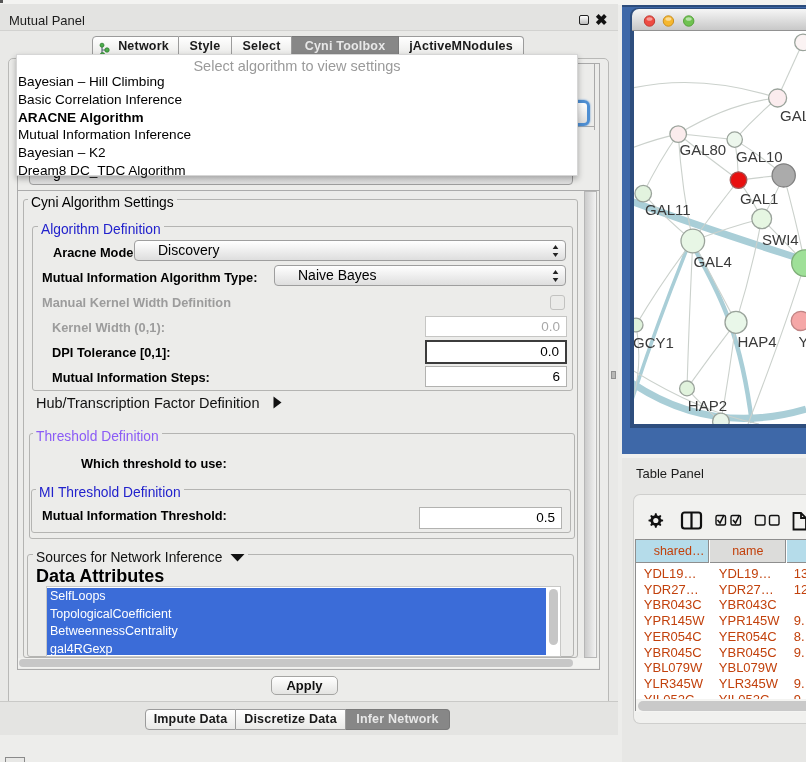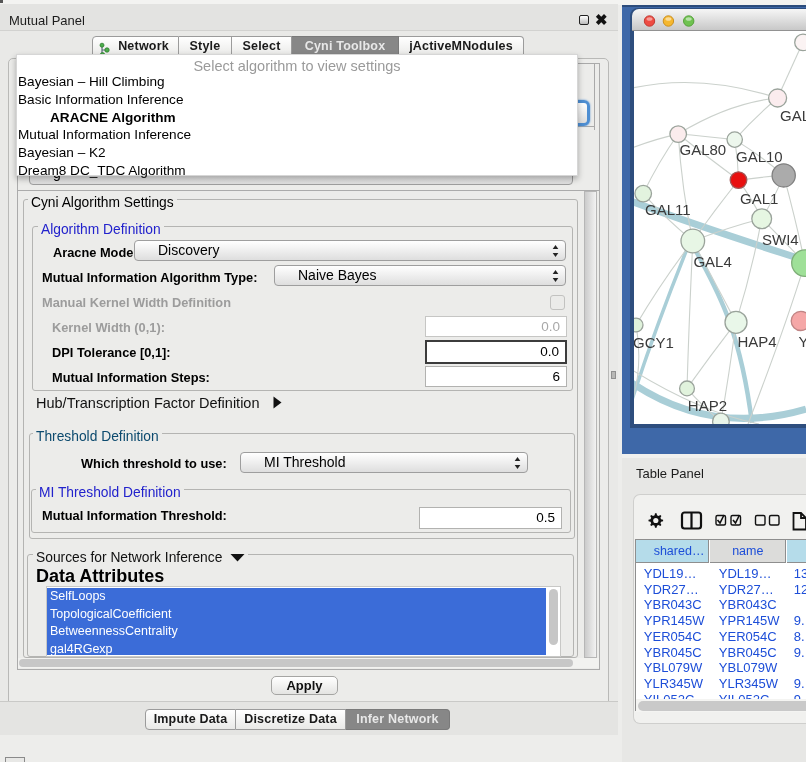--- a/index.html
+++ b/index.html
@@ -113,28 +113,22 @@
       <div class="tf" style="left:425px;top:340px;width:142px;height:24px;border:2px solid #3c3c3c;line-height:20px;">0.0</div>
       <div class="lbl" style="left:52px;top:370px;">Mutual Information Steps:</div>
       <div class="tf" style="left:425px;top:366px;width:142px;height:21px;">6</div>
 
       <div class="abs" style="left:36px;top:395px;font-size:14.5px;color:#111;">Hub/Transcription Factor Definition</div>
       <svg class="abs" style="left:272px;top:396px" width="11" height="13" viewBox="0 0 11 13">
           <path d="M1.5 0.5 L9.5 6.5 L1.5 12.5 Z" fill="#111"></path>
         </svg>
 
       <div class="grp" style="left:29px;top:433px;width:546px;height:106px;"></div>
-      <div class="grp-t" style="left:33px;top:426px;color:#0c4a6e;">Threshold Definition</div>
+      <div class="grp-t" style="left:33px;top:426px;color:#8b5cf6;">Threshold Definition</div>
       <div class="lbl" style="left:81px;top:456px;">Which threshold to use:</div>
-      <div class="combo" style="left:240px;top:452px;width:288px;">MI Threshold
-        <svg class="carrows" viewBox="0 0 7 14">
-            <path d="M3.5 1 L6.3 5 L0.7 5 Z" fill="#222"></path>
-            <path d="M3.5 13 L6.3 9 L0.7 9 Z" fill="#222"></path>
-          </svg>
-      </div>
 
       <div class="grp" style="left:31px;top:489px;width:540px;height:44px;"></div>
       <div class="grp-t" style="left:36px;top:482px;color:#2222cc;">MI Threshold Definition</div>
       <div class="lbl" style="left:42px;top:508px;">Mutual Information Threshold:</div>
       <div class="tf" style="left:419px;top:507px;width:143px;height:22px;">0.5</div>
 
       <div class="grp" style="left:27px;top:554px;width:547px;height:103px;"></div>
       <div class="grp-t" style="left:33px;top:547px;color:#111;">Sources for Network Inference
         <svg width="15" height="9" viewBox="0 0 15 9" style="margin-left:4px">
             <path d="M0.5 1 L14.5 1 L7.5 8.5 Z" fill="#111"></path>
@@ -267,38 +261,38 @@
         <rect x="108.5" y="5.5" width="9.5" height="9.5" rx="1.5"></rect>
         <rect x="122.5" y="5.5" width="9.5" height="9.5" rx="1.5"></rect>
       </g>
       <g fill="none" stroke="#111" stroke-width="1.6">
         <path d="M70.5 10 L73 13 L77 5"></path>
         <path d="M86 10 L88.5 13 L92.5 5"></path>
       </g>
       <path d="M146.5 3 L154 3 L159 8 L159 19.5 L146.5 19.5 Z M154 3 L154 8 L159 8" fill="none" stroke="#111" stroke-width="1.8"></path>
     </svg>
 
-    <div class="abs" style="left:12.8px;top:81px;width:172px;height:172px;background:#fff;border:1px solid #8e8e8e;border-right:none;font-size:13px;color:#1d4ed8;">
+    <div class="abs" style="left:12.8px;top:81px;width:172px;height:172px;background:#fff;border:1px solid #8e8e8e;border-right:none;font-size:13px;color:#c2410c;">
       <div class="abs" style="left:0;top:0;width:73.5px;height:22.5px;background:#b5dcea;border-right:1px solid #8e8e8e;border-bottom:1px solid #8e8e8e;text-align:center;line-height:22px;font-size:12.5px;padding-left:14px;">shared…</div>
       <div class="abs" style="left:74.5px;top:0;width:76px;height:22.5px;background:#dcdcda;border-right:1px solid #8e8e8e;border-bottom:1px solid #8e8e8e;text-align:center;line-height:22px;font-size:12.5px;">name</div>
       <div class="abs" style="left:151.5px;top:0;width:21px;height:22.5px;background:#b5dcea;border-bottom:1px solid #8e8e8e;"></div>
       <div class="abs" style="left:8px;top:26px;line-height:15.7px;">YDL19…<br>YDR27…<br>YBR043C<br>YPR145W<br>YER054C<br>YBR045C<br>YBL079W<br>YLR345W<br>YIL052C</div>
       <div class="abs" style="left:83px;top:26px;line-height:15.7px;">YDL19…<br>YDR27…<br>YBR043C<br>YPR145W<br>YER054C<br>YBR045C<br>YBL079W<br>YLR345W<br>YIL052C</div>
       <div class="abs" style="left:158px;top:26px;line-height:15.7px;">13<br>12<br>&nbsp;<br>9.<br>8.<br>9.<br>&nbsp;<br>9.<br>9.</div>
 
       <div class="abs" style="left:0;top:159px;width:172px;height:13px;background:#f4f4f2;"></div>
       <div class="abs" style="left:2px;top:160.5px;width:170px;height:10px;background:#c9c9c9;border-radius:5px 0 0 5px;"></div>
     </div>
   </div>
 
   <div id="popup" class="abs">
     <div style="top:3px;left:0;width:560px;text-align:center;color:#9a9a9a;font-size:14.5px;">Select algorithm to view settings</div>
     <div style="top:19px;">Bayesian – Hill Climbing</div>
-    <div style="top:37px;">Basic Information Inference</div>
-    <div style="top:55px;font-weight:bold;padding-left:32px;">ARACNE Algorithm</div>
+    <div style="top:37px;">Basic Correlation Inference</div>
+    <div style="top:55px;font-weight:bold;">ARACNE Algorithm</div>
     <div style="top:72px;">Mutual Information Inference</div>
     <div style="top:90px;">Bayesian – K2</div>
     <div style="top:108px;">Dream8 DC_TDC Algorithm</div>
   </div>
 
   <div class="abs" style="left:611px;top:371px;width:5px;height:8px;background:#b8b8b6;border:1px solid #909090;"></div>
 
   <div class="abs" style="left:5px;top:757px;width:20px;height:10px;border:1.5px solid #8a8a8a;background:#e8e8e6"></div>
 </div>
 

